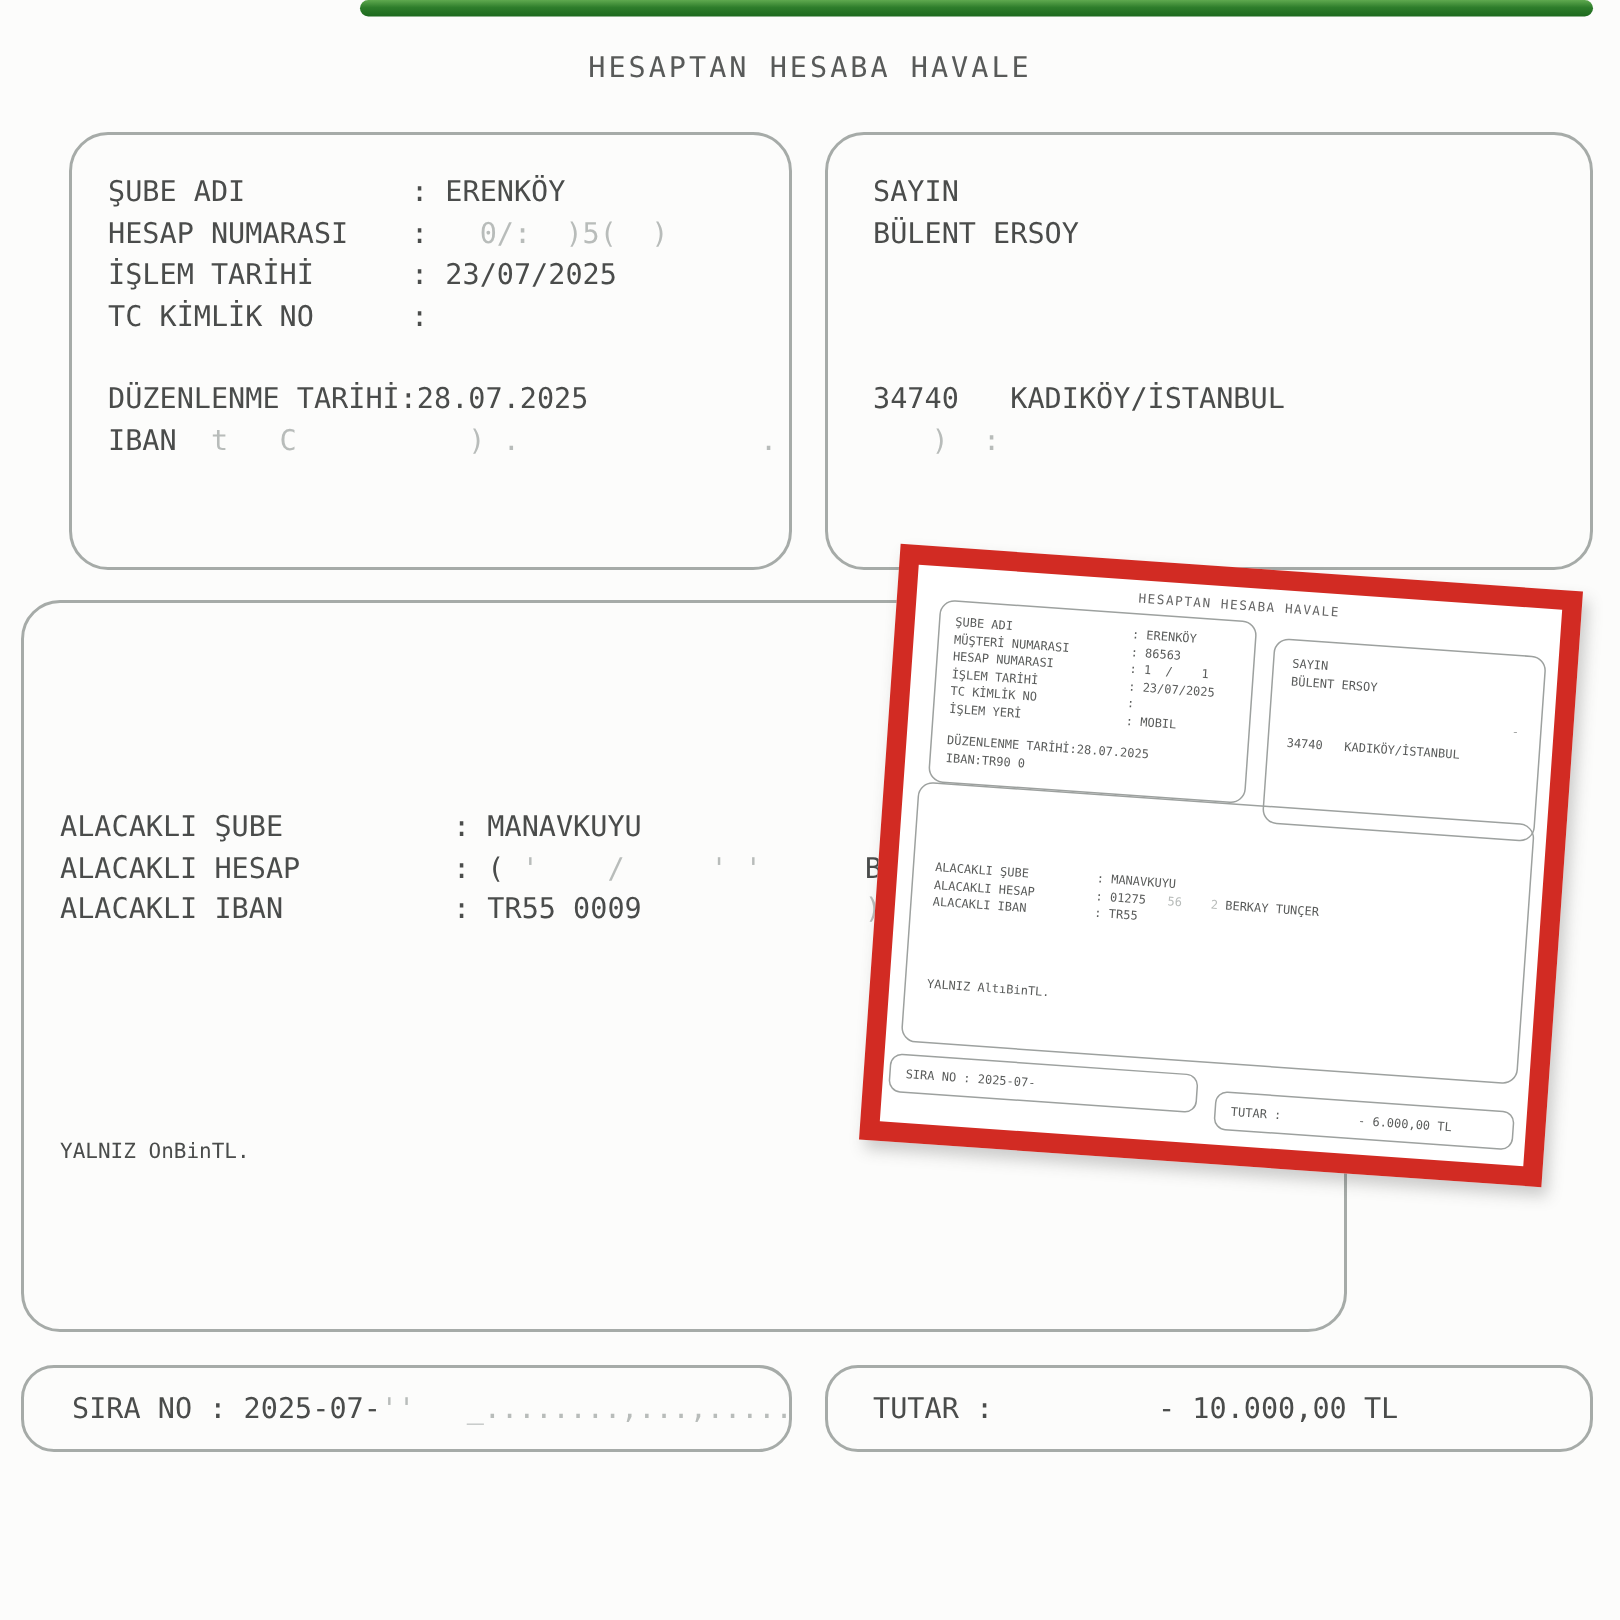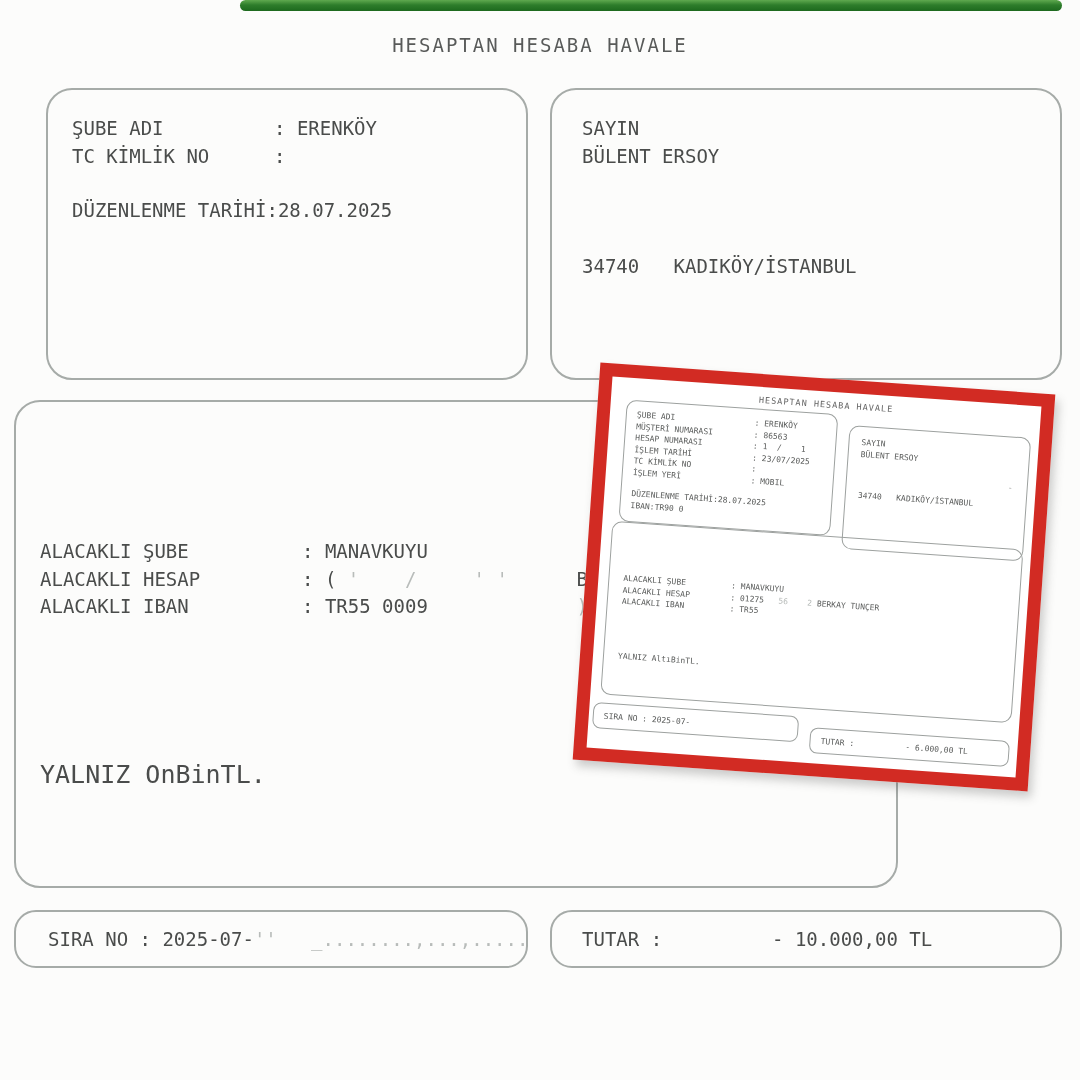--- a/index.html
+++ b/index.html
@@ -39,21 +39,21 @@
   .faded{white-space:pre;color:#b8bcba;}
 
   .sender-box{left:14px;top:88px;width:482px;height:292px;padding:25px 0 0 24px;margin-left:32px;}
   .issue-line{margin-top:27px;}
 
   .recipient-box{left:550px;top:88px;width:512px;height:292px;padding:25px 0 0 30px;}
   .recipient-box .row{line-height:27.7px;}
   .recipient-address{margin-top:83px;}
 
   .detail-box{left:14px;top:400px;width:884px;height:488px;padding:136px 0 0 24px;}
-  .amount-words{margin-top:139px;font-size:25px;white-space:pre;}
+  .amount-words{margin-top:139px;font-size:14px;white-space:pre;}
 
   .sira-box{left:14px;top:910px;width:514px;height:58px;border-radius:22px;
     display:flex;align-items:center;padding-left:32px;font-size:19px;white-space:pre;}
   .tutar-box{left:550px;top:910px;width:512px;height:58px;border-radius:22px;
     display:flex;align-items:center;padding-left:30px;font-size:19px;white-space:pre;}
   .tutar-amount{position:absolute;left:220px;white-space:pre;}
 
   
   .inset{
     position:absolute;left:586px;top:378px;width:456px;height:398px;
@@ -86,22 +86,25 @@
 <body>
 
 <div class="screen">
 
   <div class="green-bar"></div>
 
   <div class="doc-title">HESAPTAN HESABA HAVALE</div>
 
   <div class="box sender-box">
     <div class="row"><span class="lbl w-sender">ŞUBE ADI</span><span class="val">: ERENKÖY</span></div>
+    <div class="row"><span class="lbl w-sender">HESAP NUMARASI</span><span class="val">: </span><span class="faded">  0/:  )5(  )</span></div>
+    <div class="row"><span class="lbl w-sender">İŞLEM TARİHİ</span><span class="val">: 23/07/2025</span></div>
     <div class="row"><span class="lbl w-sender">TC KİMLİK NO</span><span class="val">:</span></div>
     <div class="row issue-line">DÜZENLENME TARİHİ:28.07.2025</div>
+    <div class="row"><span class="val">IBAN  </span><span class="faded">t   C          ) .              .         )  :</span></div>
   </div>
 
   <div class="box recipient-box">
     <div class="row">SAYIN</div>
     <div class="row">BÜLENT ERSOY</div>
     <div class="row recipient-address">34740   KADIKÖY/İSTANBUL</div>
   </div>
 
   <div class="box detail-box">
     <div class="row"><span class="lbl w-benef">ALACAKLI ŞUBE</span><span class="val">: MANAVKUYU</span></div>

